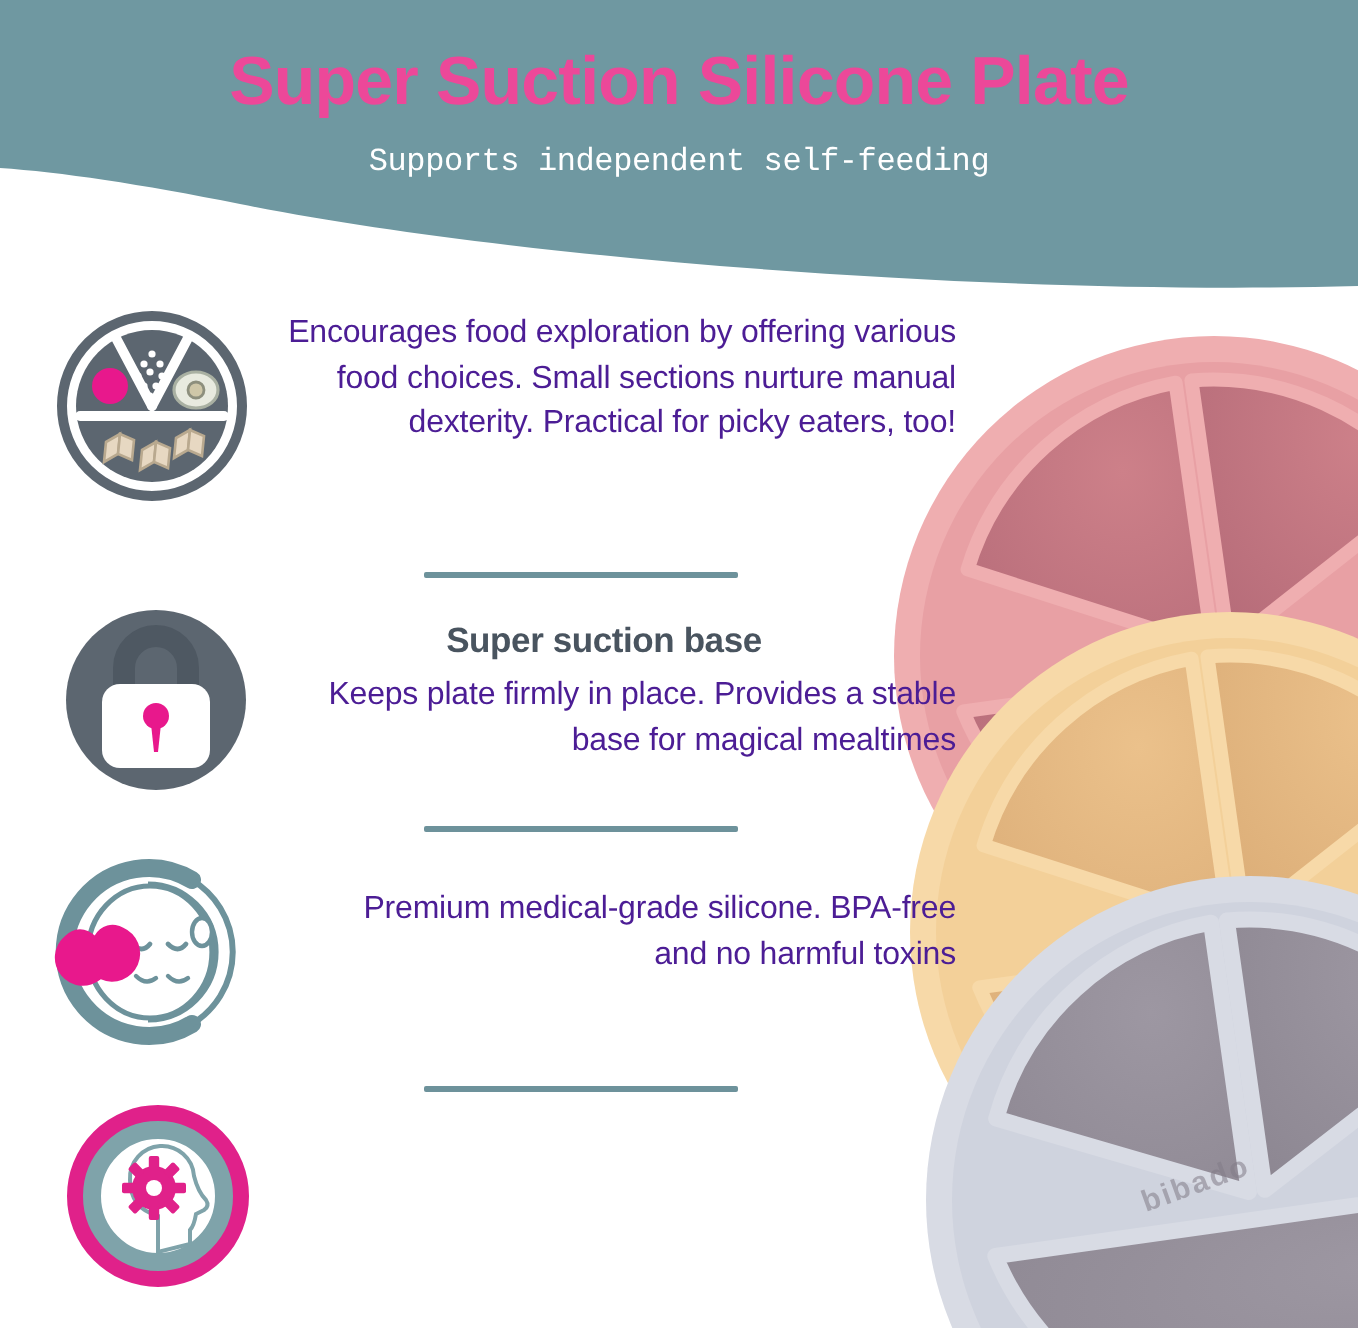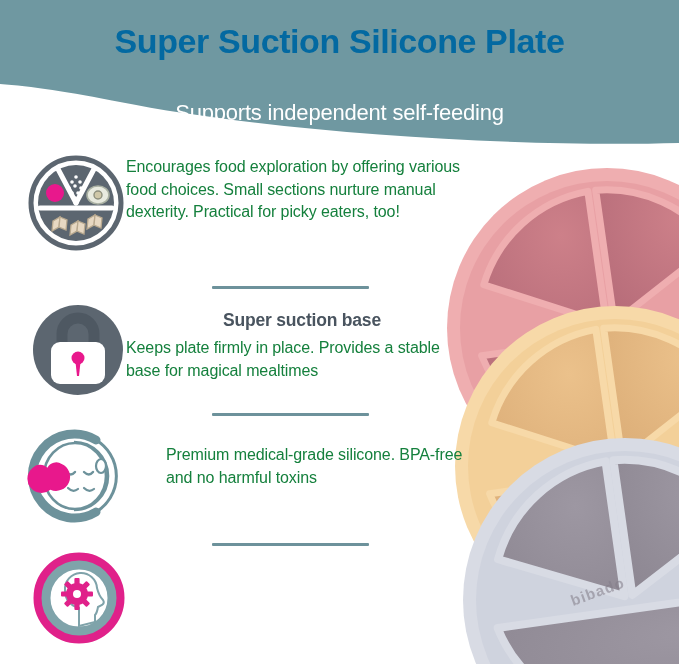--- a/index.html
+++ b/index.html
@@ -11,41 +11,41 @@
     position:relative;
   }
   #infographic { position:relative; width:679px; height:664px; background:#fff; overflow:hidden; }
 
   
   .header-wrap { position:absolute; left:0; top:0; width:679px; height:150px; overflow:hidden; }
   .header-svg { position:absolute; left:0; top:0; }
   .header-text { position:absolute; left:0; top:0; width:679px; height:150px; }
   .header-title {
     position:absolute; left:0; top:22px; width:679px;
-    text-align:center; color:#0369a1;
+    text-align:center; color:#ec4899;
     font-size:34px; font-weight:bold; letter-spacing:-0.4px;
   }
   .header-sub {
-    position:absolute; left:0; top:100px; width:679px;
+    position:absolute; left:0; top:72px; width:679px;
     text-align:center; color:#ffffff;
-    font-size:22px; font-weight:400; letter-spacing:-0.2px;
+    font-size:16px; font-weight:400; letter-spacing:-0.2px;font-family:Liberation Mono, monospace;
   }
 
   
   .plates { position:absolute; right:0; top:148px; width:240px; height:516px; }
   .plates svg { position:absolute; right:0; top:0; }
 
   
   .features { position:absolute; left:0; top:150px; width:500px; }
   .feature { position:relative; }
   .feature-icon { position:absolute; }
   .feature-body { position:absolute; }
   .f-title { text-align:center; font-size:17.5px; font-weight:bold; color:#49545f; letter-spacing:-0.2px; }
   .f-title.pink { color:#c72b80; }
-  .f-desc { text-align:left; font-size:16px; font-weight:400; color:#15803d; line-height:22.5px; letter-spacing:-0.1px; }
+  .f-desc { text-align:right; font-size:16px; font-weight:400; color:#4c1d95; line-height:22.5px; letter-spacing:-0.1px; }
   .divider { position:absolute; height:3px; background:#6d929b; border-radius:1px; }
 </style>
 </head>
 <body>
 
 <div id="infographic">
 
   <div class="header-wrap">
     <svg class="header-svg" width="679" height="150" viewBox="0 0 679 150">
       <path d="M0,0 L679,0 L679,143 C500,148 260,130 120,102 C70,92 30,86 0,84 Z" fill="#6f98a1"></path>

